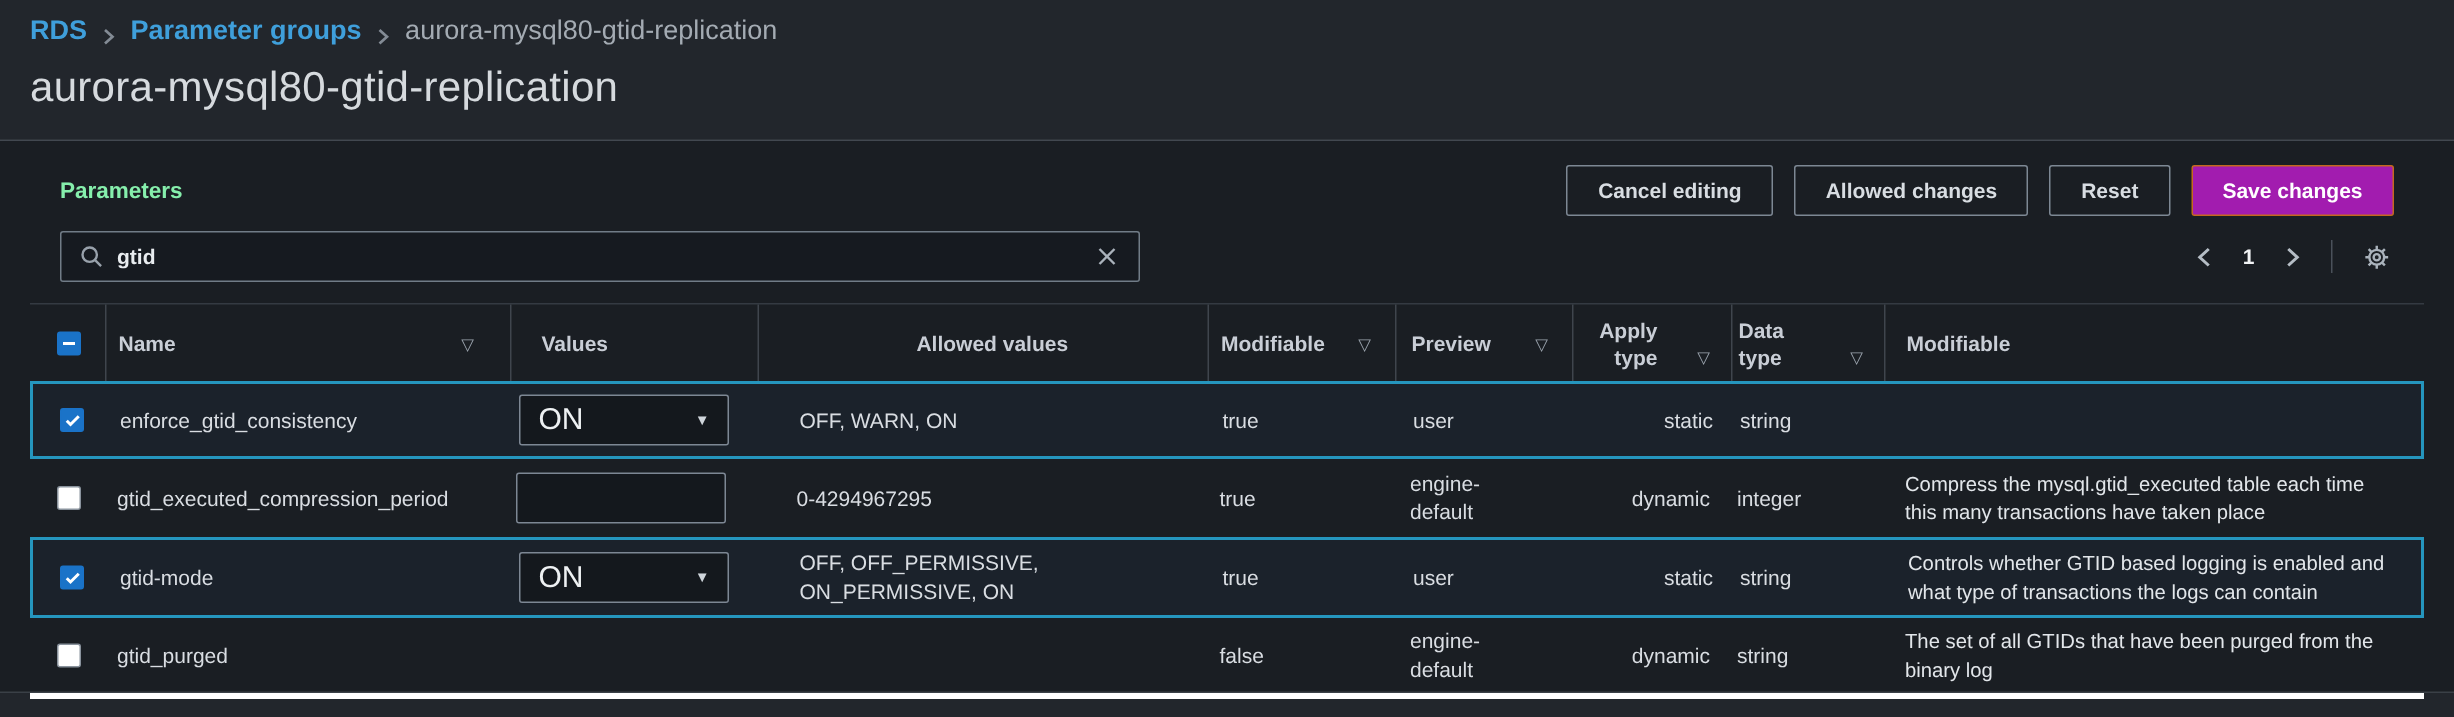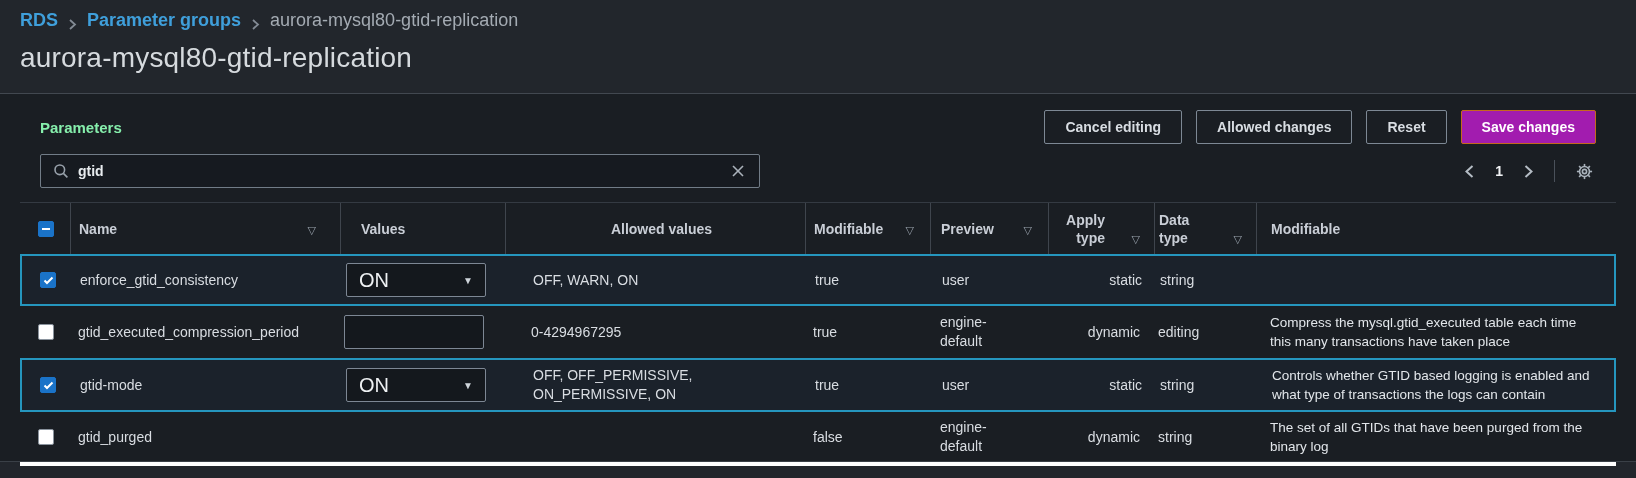--- a/index.html
+++ b/index.html
@@ -288,21 +288,21 @@
     </div>
     <div class="cell col-name">gtid_executed_compression_period</div>
     <div class="cell col-values">
       
       <input class="value-input" type="text" style="">
     </div>
     <div class="cell col-allowed">0-4294967295</div>
     <div class="cell col-mod">true</div>
     <div class="cell col-src">engine-default</div>
     <div class="cell col-apply">dynamic</div>
-    <div class="cell col-data">editing</div>
+    <div class="cell col-data">integer</div>
     <div class="cell col-desc">Compress the mysql.gtid_executed table each time this many transactions have taken place</div>
   </div>
           <div class="trow selected">
     <div class="cell cb">
       <span class="checkbox checked">
         <svg width="11" height="9" viewBox="0 0 11 9">
                   <polyline points="1.5,4.5 4,7 9.5,1.5" fill="none" stroke="#ffffff" stroke-width="2"></polyline>
                 </svg>
       </span>
     </div>

